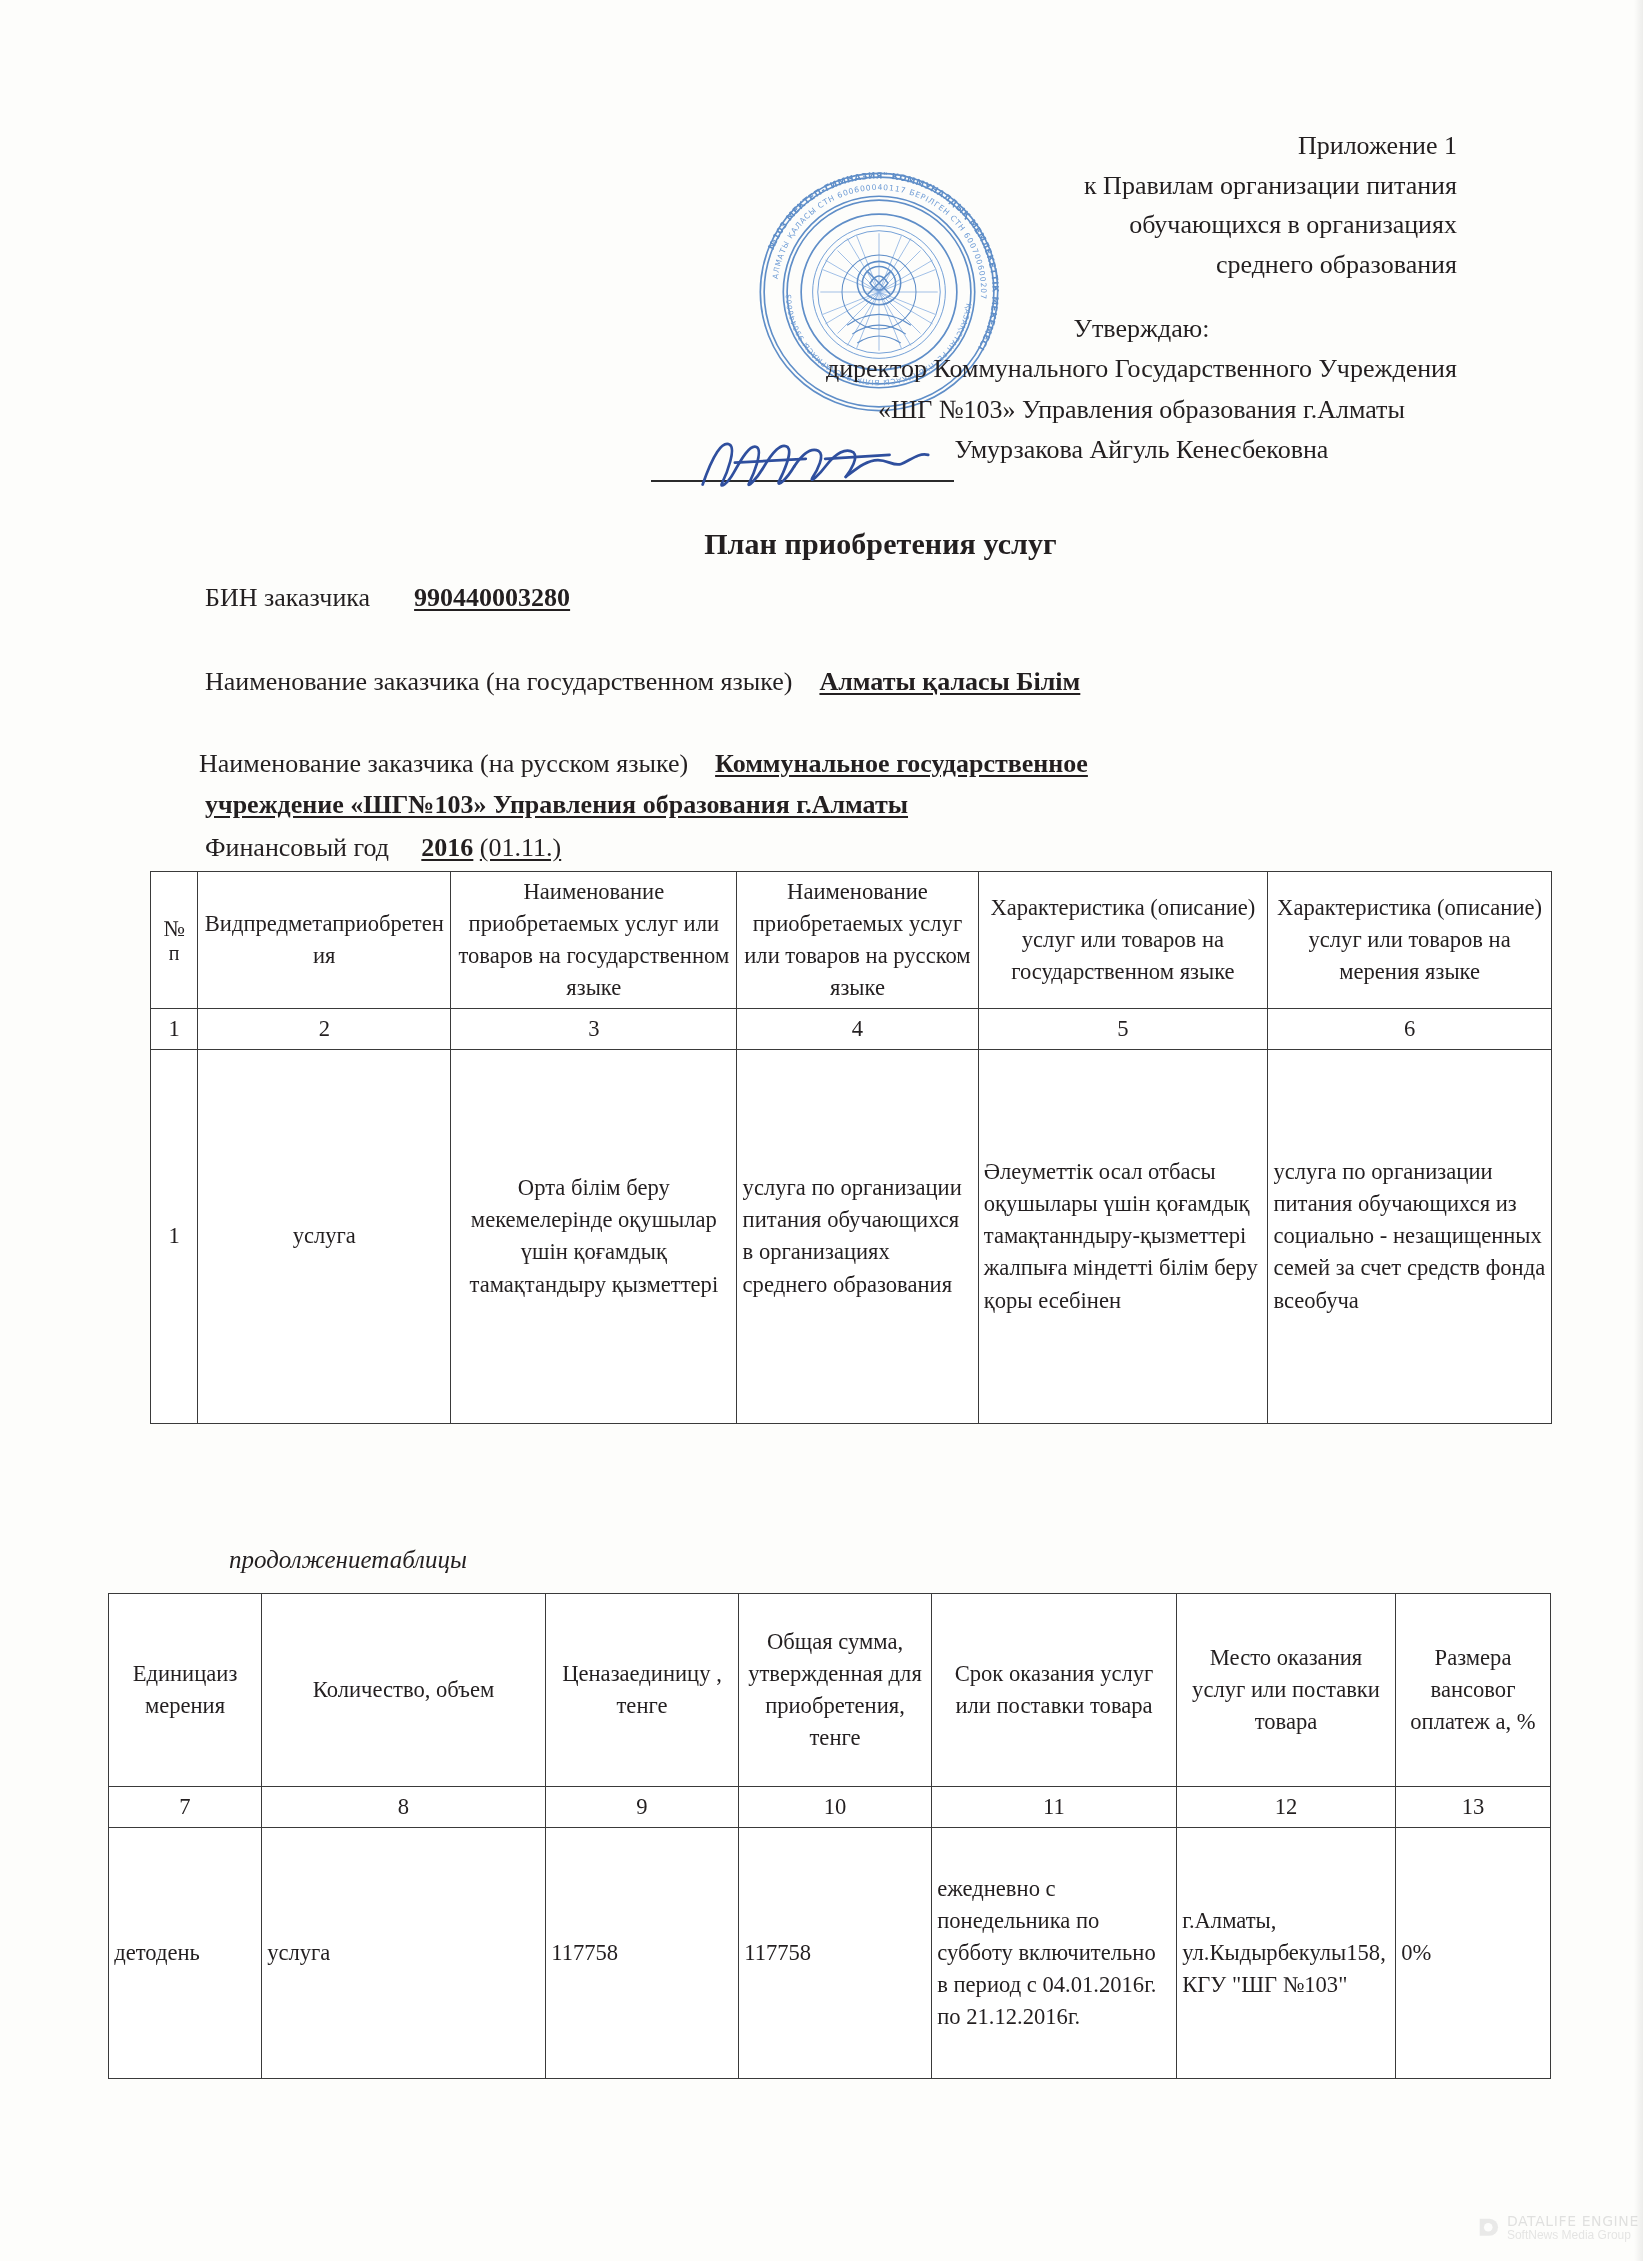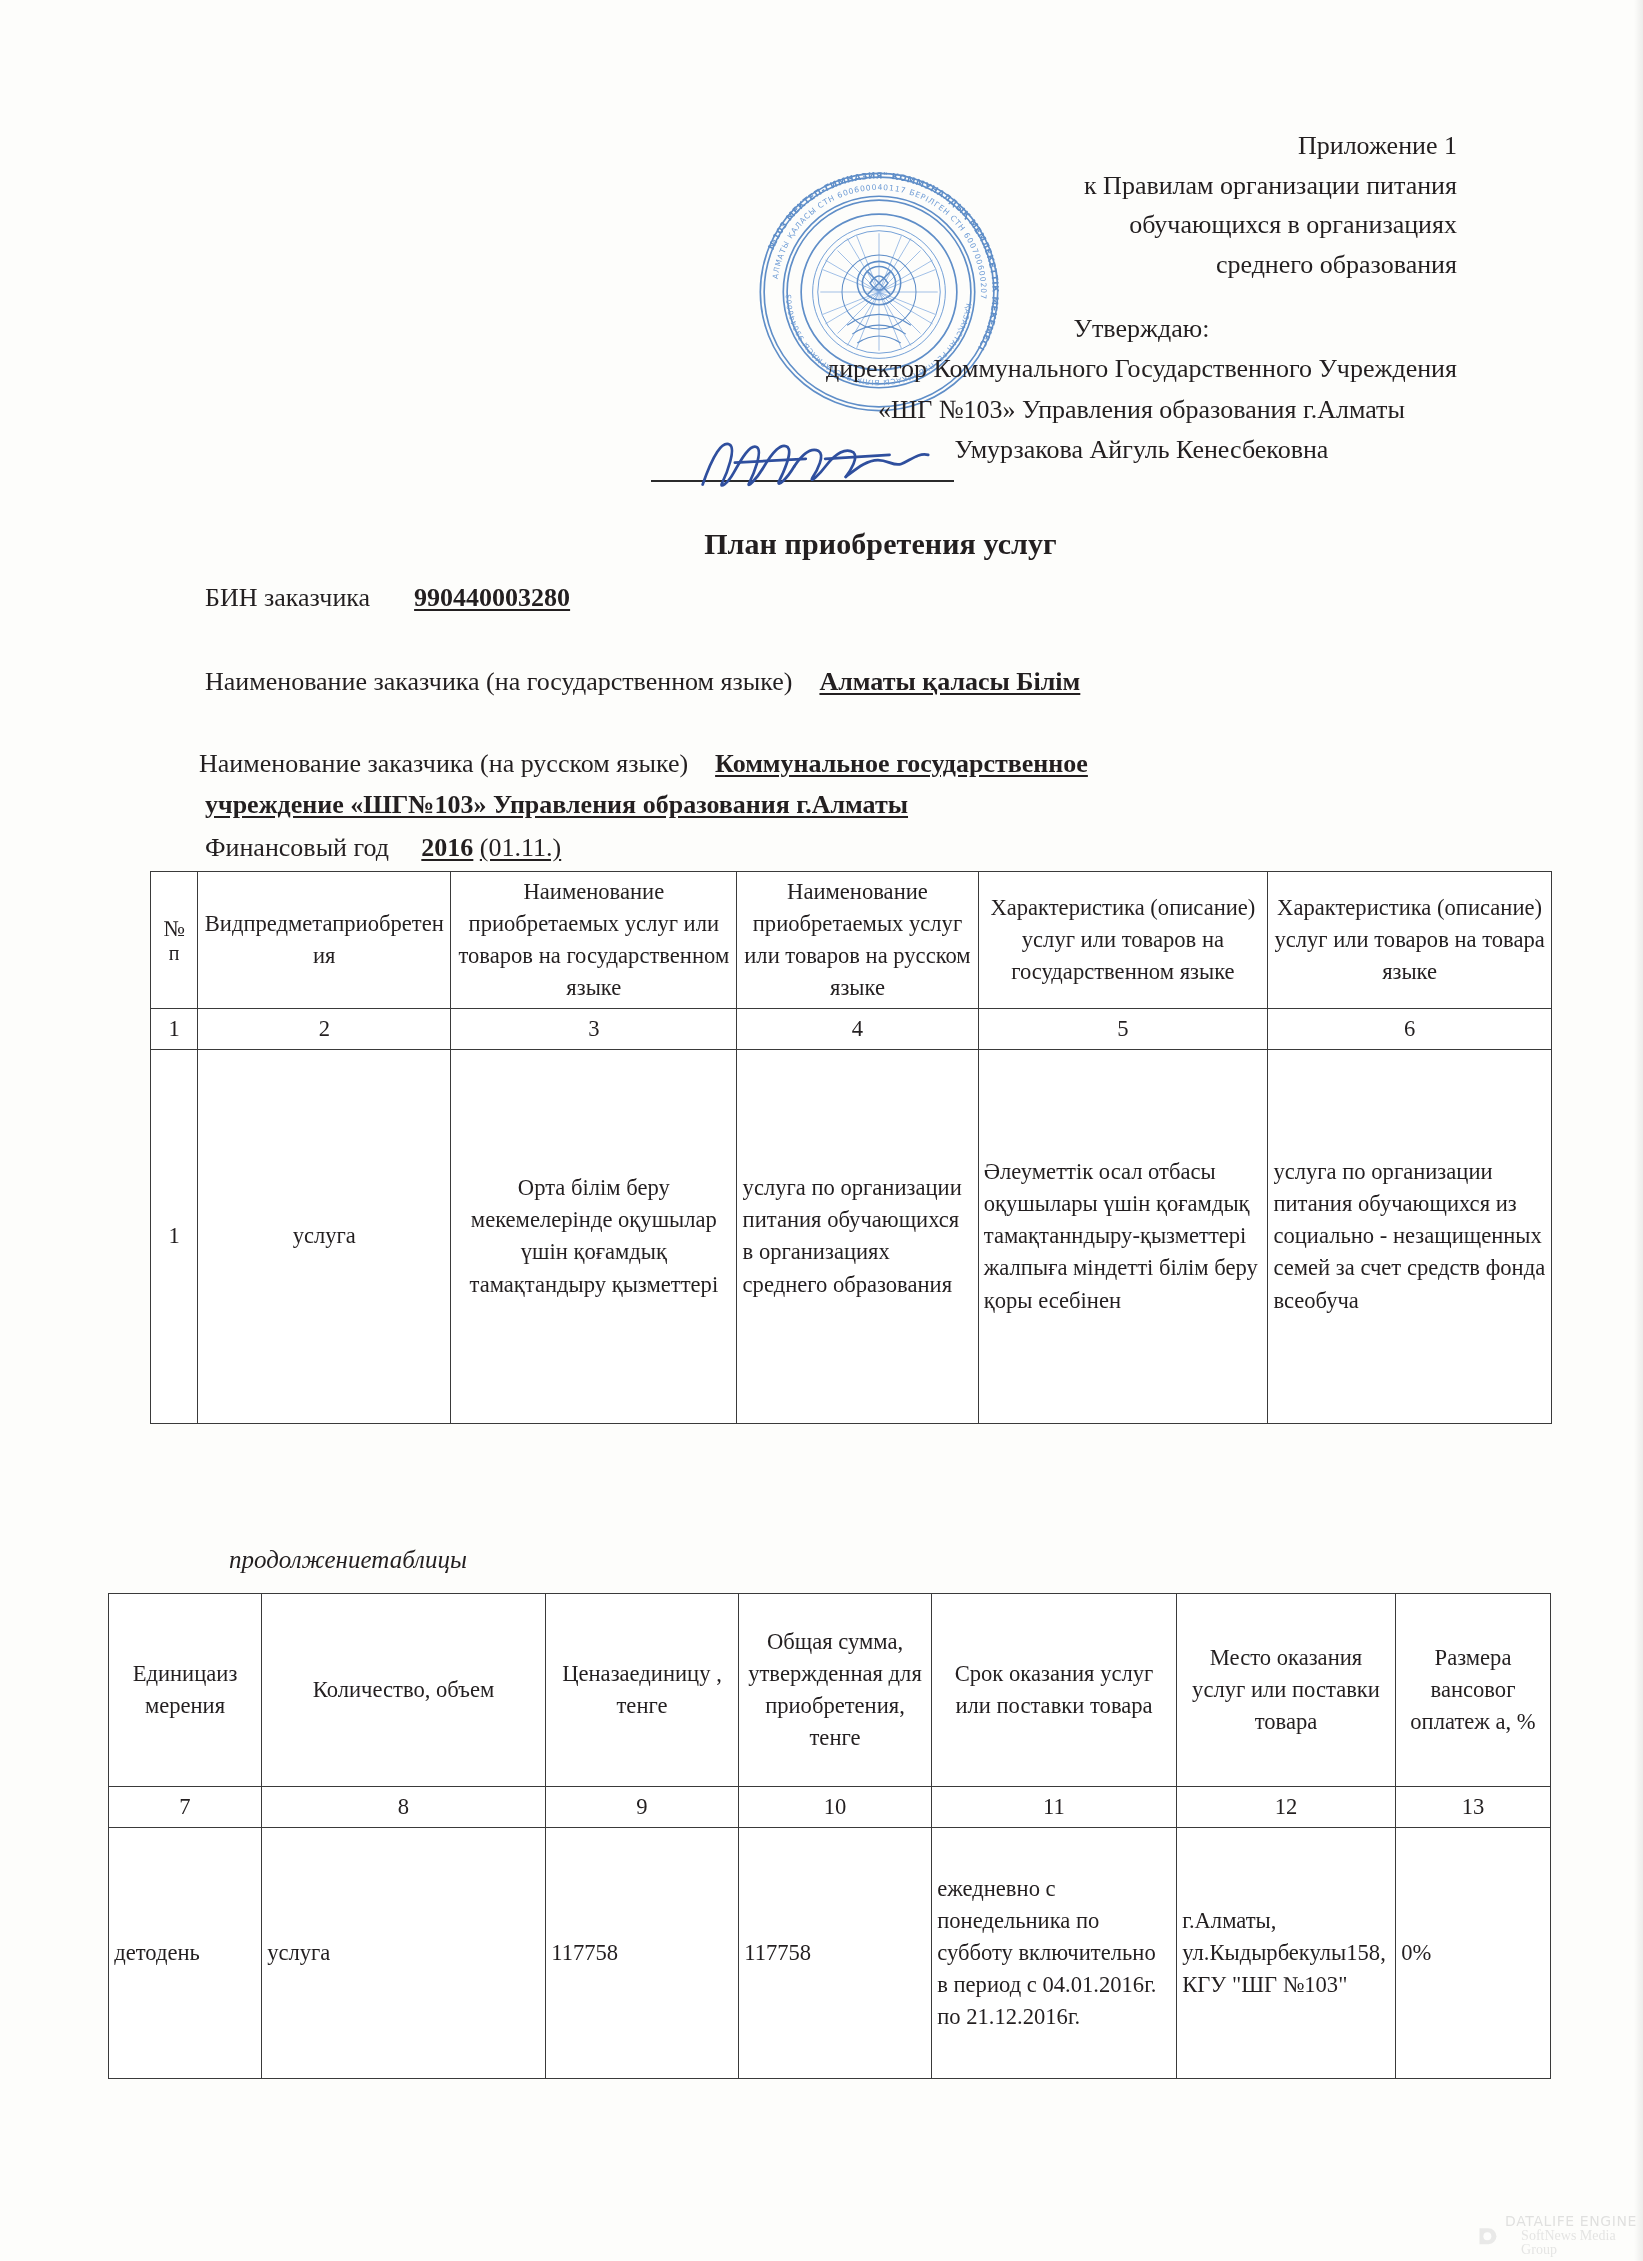--- a/index.html
+++ b/index.html
@@ -137,24 +137,23 @@
   }
   .wm-mark { width: 24.5px; height: 24.5px; }
   .wm-text { line-height: 1.05; }
   .wm-t1 {
     font-family: "DejaVu Sans", sans-serif;
     font-size: 14px;
     letter-spacing: 0.6px;
     color: #b9b9b9;
   }
   .wm-t2 {
-    font-family: Liberation Serif, serif;
-    font-size: 14px;
+    font-family: Liberation Sans, sans-serif;
+    font-size: 12px;
     color: #c3c3c3;
-    margin-left: 16px;
   }
   .edge-shadow {
     position: absolute;
     right: 0; top: 0; bottom: 0;
     width: 10.3px;
     background: linear-gradient(to right, rgba(0,0,0,0), rgba(0,0,0,0.07));
   }
 </style>
 </head>
 <body>
@@ -287,21 +286,21 @@
         <td class="hcell" style="padding:2.6px 1.3px;">
           <div style="line-height:1.15">
             <div>№</div>
             <div style="font-size:20px">п</div>
           </div>
         </td>
         <td class="hcell">Видпредметаприобретения</td>
         <td class="hcell">Наименование приобретаемых услуг или товаров на государственном языке</td>
         <td class="hcell">Наименование приобретаемых услуг или товаров на русском языке</td>
         <td class="hcell">Характеристика (описание) услуг или товаров на государственном языке</td>
-        <td class="hcell">Характеристика (описание) услуг или товаров на товара языке</td>
+        <td class="hcell">Характеристика (описание) услуг или товаров на мерения языке</td>
       </tr>
       <tr>
         <td class="numcell">1</td>
         <td class="numcell">2</td>
         <td class="numcell">3</td>
         <td class="numcell">4</td>
         <td class="numcell">5</td>
         <td class="numcell">6</td>
       </tr>
       <tr style="height:374px">

